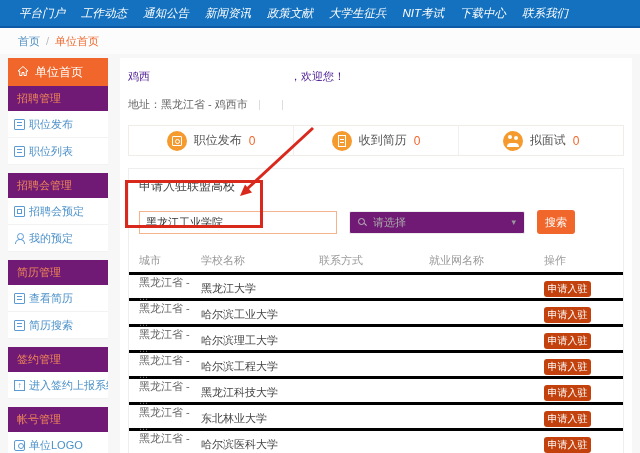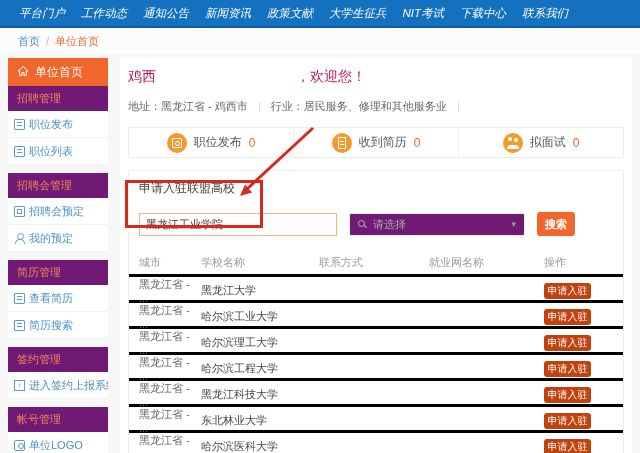--- a/index.html
+++ b/index.html
@@ -35,21 +35,21 @@
   .si-board::before { content:""; position:absolute; left:2px; right:2px; top:2px; bottom:2px; border:1px solid #5b9bd5; }
   .si-person::before { content:""; position:absolute; left:3px; top:0; width:5px; height:5px; border:1px solid #5b9bd5; border-radius:50%; }
   .si-person::after { content:""; position:absolute; left:1px; bottom:0; width:8px; height:4px; border:1px solid #5b9bd5; border-bottom:none; border-radius:5px 5px 0 0; }
   .si-upload { border:1px solid #5b9bd5; }
   .si-upload::before { content:"↑"; position:absolute; left:0; right:0; top:0; text-align:center; font-size:8px; line-height:9px; color:#5b9bd5; }
   .si-camera { border:1px solid #5b9bd5; border-radius:2px; }
   .si-camera::before { content:""; position:absolute; left:3px; top:2px; width:4px; height:4px; border:1px solid #5b9bd5; border-radius:50%; }
 
   
   .main { flex:1; background:#fff; padding:10px 8px 0 8px; min-height:397px; }
-  .welcome { font-size:14px; color:#be185d; }
+  .welcome { font-size:11px; color:#4c1d95; }
   .redacted { display:inline-block; width:140px; height:12px; }
   .infoline { margin-top:13px; font-size:11px; color:#666; display:flex; align-items:center; }
   .info-sep { width:1px; height:10px; background:#ddd; margin:0 11px; }
 
   
   .stats { margin-top:13px; border:1px solid #f0ece8; display:flex; height:31px; }
   .stat { flex:1; display:flex; align-items:center; justify-content:center; gap:7px; font-size:12px; color:#555; cursor:pointer; }
   .stat + .stat { border-left:1px solid #f2efec; }
   .stat-val { color:#f0662b; }
   .stat-ic { width:20px; height:20px; border-radius:50%; background:#f59a2e; position:relative; flex:none; }
@@ -64,21 +64,21 @@
   .panel { margin-top:12px; border:1px solid #eee; }
   .panel-title { padding:9px 10px 8px; font-size:12px; color:#444; }
   .search-row { display:flex; align-items:center; padding:7px 10px 14px; }
   .school-input { width:198px; height:23px; border:1px solid #f3b38d; padding:0 6px; font-size:11px; color:#333; outline:none; }
   .select-box { margin-left:12px; width:176px; height:23px; background:#701a75; border:1px solid #ececec; border-radius:2px; display:flex; align-items:center; gap:6px; padding:0 8px; font-size:11px; color:#aaa; cursor:pointer; }
   .mag { width:9px; height:9px; position:relative; flex:none; }
   .mag::before { content:""; position:absolute; left:0; top:0; width:5px; height:5px; border:1px solid #bbb; border-radius:50%; }
   .mag::after { content:""; position:absolute; left:6px; top:6px; width:3px; height:1px; background:#bbb; transform:rotate(45deg); }
   .caret { margin-left:auto; color:#999; font-size:9px; }
   .caret::before { content:"▾"; }
-  .search-btn { margin-left:12px; width:38px; height:24px; background:#f0662b; color:#fff; font-size:11px; border:none; border-radius:3px; cursor:pointer;font-weight:bold; }
+  .search-btn { margin-left:12px; width:38px; height:24px; background:#f0662b; color:#fff; font-size:11px; border:none; border-radius:3px; cursor:pointer; }
 
   
   .thead, .trow { display:grid; grid-template-columns:62px 118px 110px 115px 1fr; padding:0 10px; align-items:center; }
   .thead { font-size:11px; color:#999; height:24px; }
   .trow { font-size:11px; color:#666; height:26px; border-top:3px solid #000000; }
   .cell-school { color:#444; }
   .apply-btn { display:inline-block; width:47px; height:16px; line-height:16px; text-align:center; background:#c2410c; color:#fff; font-size:10px; border-radius:3px; cursor:pointer; }
 
   
   .anno-rect { position:absolute; left:125px; top:180px; width:138px; height:48px; border:3px solid #d9281c; z-index:9; pointer-events:none; }
@@ -166,21 +166,20 @@
       </div>
   </aside>
 
   <div class="main">
     <div class="welcome">
       <span>鸡西</span><span class="redacted"></span><span>，欢迎您！</span>
     </div>
     <div class="infoline">
       <span>地址：黑龙江省 - 鸡西市</span>
       <span class="info-sep"></span>
-      <span>行业：居民服务、修理和其他服务业</span>
       <span class="info-sep"></span>
     </div>
 
     <div class="stats" id="stats">
         <div class="stat">
           <span class="stat-ic stic-badge"></span>
           <span class="stat-label">职位发布</span>
           <span class="stat-val">0</span>
         </div>
         <div class="stat">

